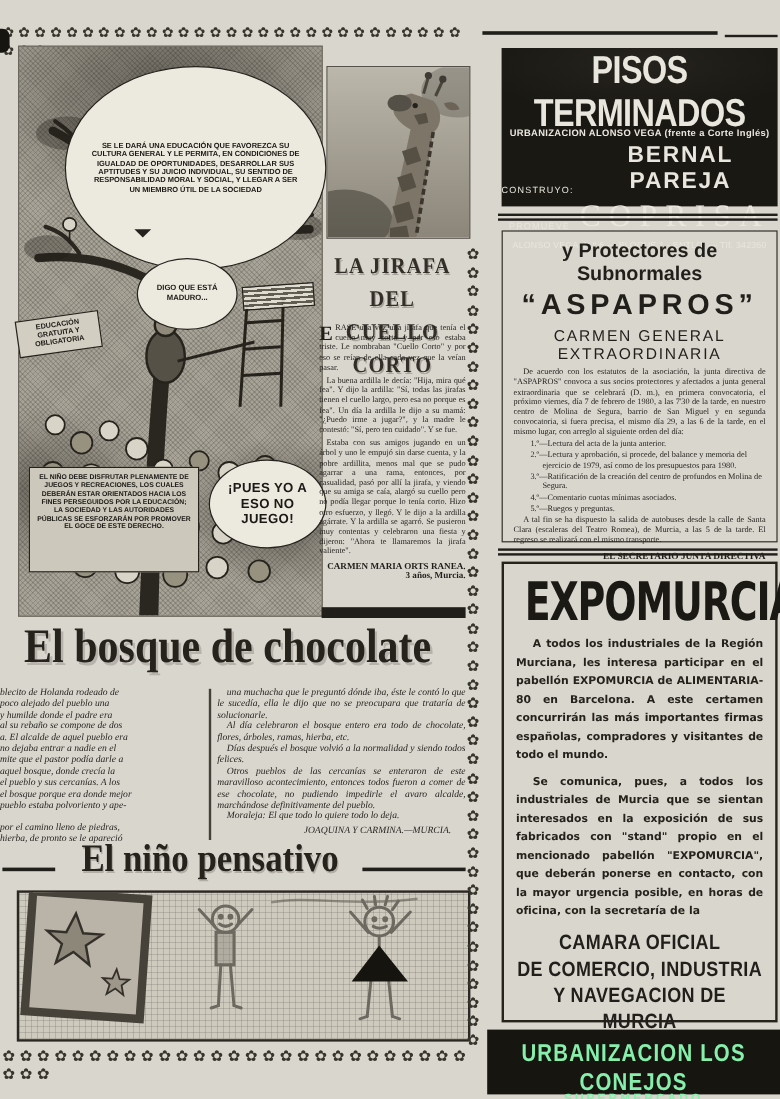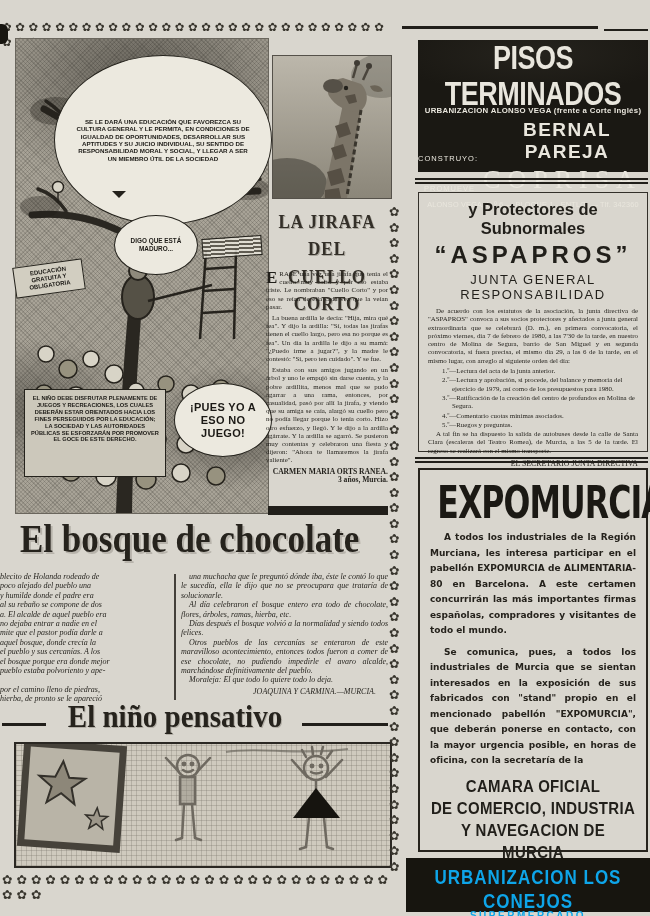--- a/index.html
+++ b/index.html
@@ -75,35 +75,35 @@
 
   .aspapros{left:418px;top:192px;width:230px;height:260px;border:1.5px solid #33302a;
       box-sizing:border-box;padding:7px 9px 5px 9px;text-align:center;}
   .asp-t{font-family:"Liberation Sans",sans-serif;font-weight:bold;font-size:16.5px;line-height:19px;}
   .asp-name{font-family:"Liberation Sans",sans-serif;font-weight:bold;font-size:24px;letter-spacing:4px;margin-top:3px;}
   .asp-sub{font-family:"Liberation Sans",sans-serif;font-size:13px;letter-spacing:1.5px;margin-top:3px;}
   .asp-body{font-size:6.9px;line-height:8.3px;text-align:justify;margin-top:5px;}
   .asp-body p{margin:0;text-indent:8px;}
   .asp-list{margin:2px 0 0 14px;text-align:left;}
   .asp-list div{margin:0 0 1px 0;padding-left:10px;text-indent:-10px;}
-  .asp-sig{font-weight:normal;font-size:7.8px;text-align:right;margin-top:4px;}
+  .asp-sig{font-weight:bold;font-size:7.8px;text-align:right;margin-top:4px;}
 
   .expo{left:418px;top:468px;width:230px;height:384px;border:2px solid #26231d;
       box-sizing:border-box;padding:8px 10px;}
   .expo-title{text-align:center;font-family:"DejaVu Sans",sans-serif;font-weight:bold;font-size:34px;
       letter-spacing:-1px;transform:scale(0.93,1.3);transform-origin:top center;line-height:38px;color:#1b1914;}
   .expo-body{font-family:"DejaVu Sans",sans-serif;font-size:9px;line-height:15.5px;text-align:justify;
       font-weight:bold;color:#25221c;margin-top:14px;}
   .expo-body p{margin:0 0 6px 0;text-indent:14px;}
   .expo-org{font-family:"Liberation Sans",sans-serif;font-weight:bold;font-size:15px;line-height:19px;
       text-align:center;margin-top:6px;transform:scaleY(1.15);transform-origin:top;letter-spacing:.3px;}
   .expo-addr{font-style:italic;font-weight:bold;font-size:9.8px;text-align:center;margin-top:12px;line-height:13px;
       font-family:"Liberation Serif",serif;}
 
-  .conejos{left:406px;top:858px;width:244px;height:54px;background:#17150f;color:#0ea5e9;
+  .conejos{left:406px;top:858px;width:244px;height:54px;background:#17150f;color:#86efac;
       text-align:center;font-family:"Liberation Sans",sans-serif;padding-top:8px;box-sizing:border-box;}
   .conejos-l1{font-size:17px;font-weight:bold;letter-spacing:1px;transform:scaleY(1.2);transform-origin:top;}
   .conejos-l2{font-size:10px;font-weight:bold;letter-spacing:2.5px;margin-top:4px;}
 </style>
 </head>
 <body>
 
 <div class="page">
 
   <div class="abs orn" style="left:2px;top:20px;width:392px;font-size:11.5px;">✿ ✿ ✿ ✿ ✿ ✿ ✿ ✿ ✿ ✿ ✿ ✿ ✿ ✿ ✿ ✿ ✿ ✿ ✿ ✿ ✿ ✿ ✿ ✿ ✿ ✿ ✿ ✿ ✿ ✿ ✿ ✿</div>
@@ -346,21 +346,21 @@
       <span class="pisos-v2">COPRISA</span>
     </div>
     <div class="pisos-foot">ALONSO VEGA, N.º 6 — BLOQUE 1 - ENTLO. — Tlf. 342360</div>
   </div>
   <div class="abs rule" style="left:415px;top:178px;width:233px;height:2px;"></div>
   <div class="abs rule" style="left:415px;top:182px;width:233px;height:2px;"></div>
 
   <div class="abs aspapros">
     <div class="asp-t">y Protectores de Subnormales</div>
     <div class="asp-name">“ASPAPROS”</div>
-    <div class="asp-sub">JUNTA GENERAL RESPONSABILIDAD</div>
+    <div class="asp-sub">CARMEN GENERAL EXTRAORDINARIA</div>
     <div class="asp-body">
       <p>De acuerdo con los estatutos de la asociación, la junta directiva de "ASPAPROS" convoca a sus socios protectores y afectados a junta general extraordinaria que se celebrará (D. m.), en primera convocatoria, el próximo viernes, día 7 de febrero de 1980, a las 7'30 de la tarde, en nuestro centro de Molina de Segura, barrio de San Miguel y en segunda convocatoria, si fuera precisa, el mismo día 29, a las 6 de la tarde, en el mismo lugar, con arreglo al siguiente orden del día:</p>
       <div class="asp-list">
         <div>1.º—Lectura del acta de la junta anterior.</div>
         <div>2.º—Lectura y aprobación, si procede, del balance y memoria del ejercicio de 1979, así como de los presupuestos para 1980.</div>
         <div>3.º—Ratificación de la creación del centro de profundos en Molina de Segura.</div>
         <div>4.º—Comentario cuotas mínimas asociados.</div>
         <div>5.º—Ruegos y preguntas.</div>
       </div>
       <p>A tal fin se ha dispuesto la salida de autobuses desde la calle de Santa Clara (escaleras del Teatro Romea), de Murcia, a las 5 de la tarde. El regreso se realizará con el mismo transporte.</p>

